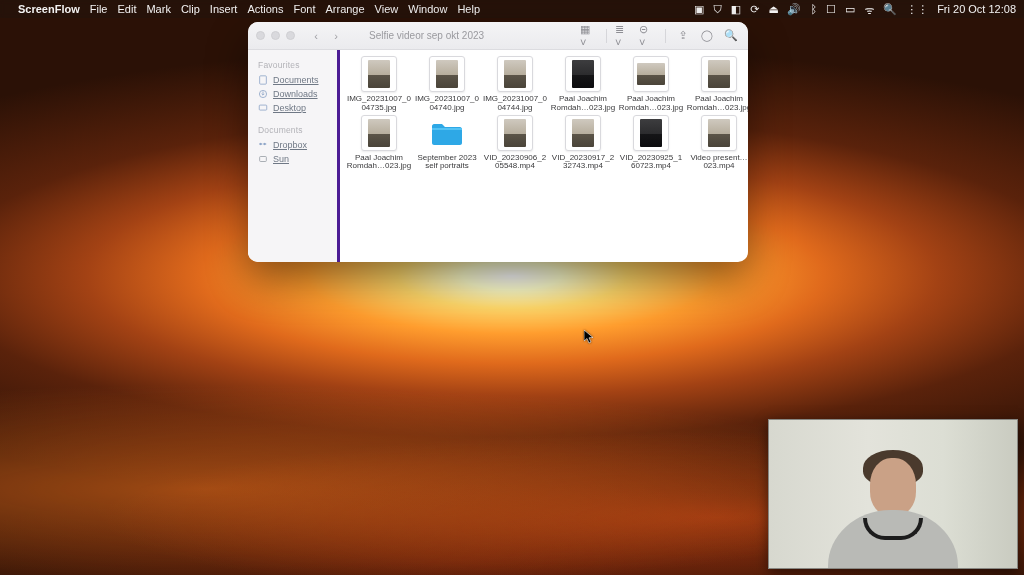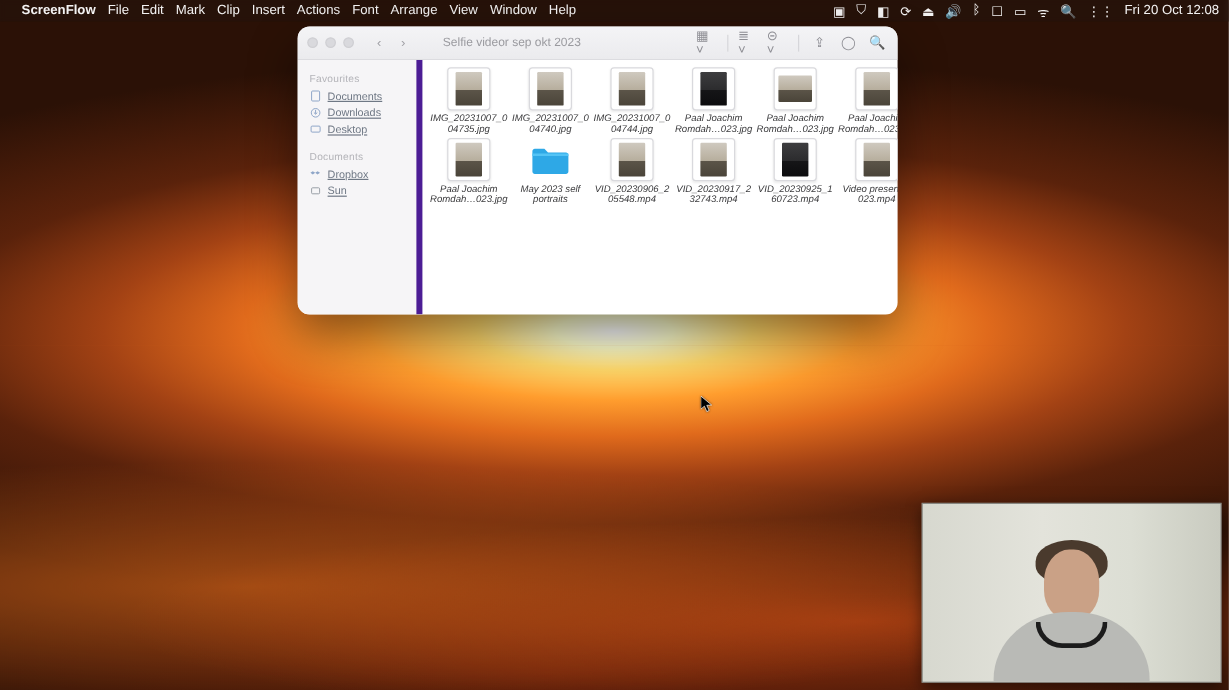--- a/index.html
+++ b/index.html
@@ -46,26 +46,26 @@
 }
 .traffic { display: flex; gap: 6px; margin-right: 8px; }
 .dot { width: 9px; height: 9px; border-radius: 50%; background: #d9d9dd; border: .5px solid #cfcfd3; }
 .nav-arrow { width: 14px; height: 14px; display: inline-flex; align-items: center; justify-content: center; color: #a0a0a5; font-size: 11px; }
 .titlebar .title { color: #9a9a9f; font-weight: 400; margin-left: 20px; flex: 0 0 auto; }
 .titlebar .flex { flex: 1; }
 .tb-icon { width: 18px; height: 16px; display: inline-flex; align-items: center; justify-content: center; color: #8e8e94; font-size: 11px; }
 .tb-sep { width: 1px; height: 14px; background: #d6d6da; margin: 0 2px; }
 
 .finder .body { flex: 1; display: flex; min-height: 0; }
-.sidebar { width: 104px; background: #f6f5f7; border-right: 5px solid #4c1d95; padding: 6px 0; font-size: 9px; color: #8a8a90; }
+.sidebar { width: 92px; background: #f6f5f7; border-right: 3px solid #4c1d95; padding: 6px 0; font-size: 9px; color: #8a8a90; }
 .sidebar .hdr { padding: 4px 10px 3px; font-size: 8.5px; letter-spacing: .2px; color: #b3b3b8; }
 .sidebar .item { padding: 2px 10px 2px 10px; display: flex; align-items: center; gap: 5px; color: #6f7885; cursor: default; text-decoration: underline; }
 .sidebar .item svg { width: 10px; height: 10px; flex: 0 0 10px; }
 
-.content { flex: 1; overflow: auto; padding: 6px 6px 10px; font-style: italic; }
+.content { flex: 1; overflow: auto; padding: 6px 6px 10px; }
 .grid { display: grid; grid-template-columns: repeat(6, 1fr); gap: 2px 2px; }
 .file { display: flex; flex-direction: column; align-items: center; width: 66px; font-size: 8px; color: #3a3a3c; text-align: center; line-height: 1.1; cursor: default; }
 .thumb { width: 36px; height: 36px; background: #fff; border: 1px solid #d9d9dd; border-radius: 3px; box-shadow: 0 1px 2px rgba(0,0,0,.08); margin-bottom: 3px; display: flex; align-items: center; justify-content: center; overflow: hidden; }
 .thumb.portrait-box { padding: 3px; }
 .thumb .inner { width: 22px; height: 28px; background: linear-gradient(180deg,#cfc9bf 0%, #b6ad9c 55%, #5b5448 55%, #4a4439 100%); border-radius: 1px; }
 .thumb.dark .inner { background: linear-gradient(180deg,#3d3d3f 0%, #2b2b2d 55%, #151517 55%, #0c0c0e 100%); }
 .thumb.side .inner { width: 28px; height: 22px; }
 .thumb.folder { background: transparent; border: none; box-shadow: none; }
 .thumb.folder svg { width: 36px; height: 30px; }
 .fname { word-break: break-word; }
@@ -221,21 +221,21 @@
             </div>
             <div class="fname">Paal Joachim Romdah…023.jpg</div>
           </div>
           <div class="file">
             <div class="thumb folder">
               <svg viewBox="0 0 36 30">
                 <path d="M3 8c0-1 1-2 2-2h8l3 3h15c1 0 2 1 2 2v14c0 1-1 2-2 2H5c-1 0-2-1-2-2z" fill="#2ea8e6"></path>
                 <path d="M3 10h30v2H3z" fill="#53c3f5"></path>
               </svg>
             </div>
-            <div class="fname">May 2023 self portraits</div>
+            <div class="fname">September 2023 self portraits</div>
           </div>
           <div class="file">
             <div class="thumb portrait-box">
               <div class="inner"></div>
             </div>
             <div class="fname">VID_20230906_205548.mp4</div>
           </div>
           <div class="file">
             <div class="thumb portrait-box">
               <div class="inner"></div>

